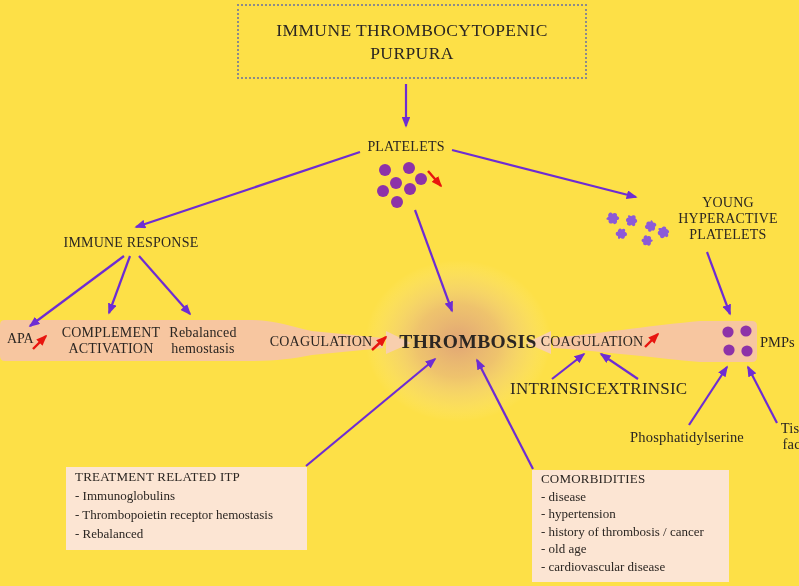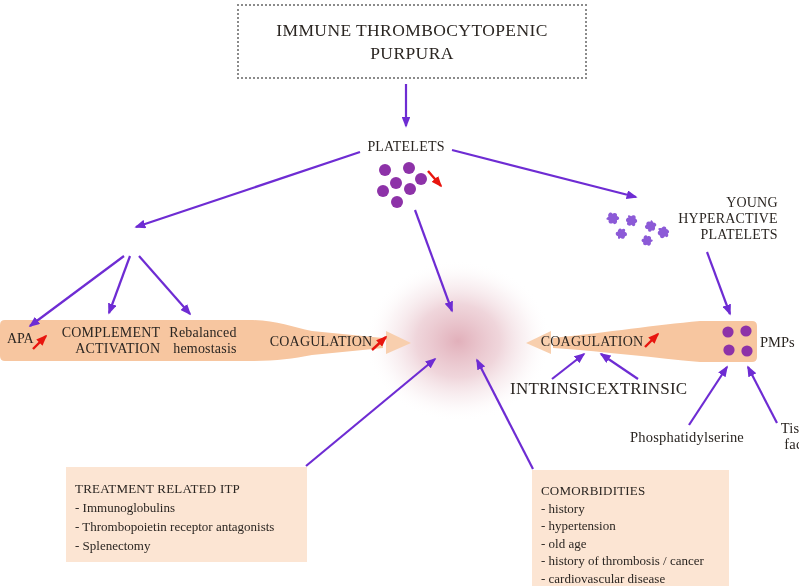--- a/index.html
+++ b/index.html
@@ -1,32 +1,32 @@
 <!DOCTYPE html>
 <html><head>
 <meta charset="utf-8">
 <style>
   html,body{margin:0;padding:0;background:#e9e9e9;}
   .canvas{
-    position:relative;width:799px;height:586px;background:#ffffff;
+    position:relative;width:799px;height:586px;background:#fde047;
     font-family:"Liberation Serif","DejaVu Serif",serif;color:#2b2622;overflow:hidden;
   }
   .canvas svg{position:absolute;left:0;top:0;}
   .lbl{position:absolute;transform:translate(-50%,-50%);white-space:nowrap;
-       font-size:14px;letter-spacing:.2px;text-align:right;line-height:16px;}
+       font-size:14px;letter-spacing:.2px;text-align:center;line-height:16px;}
   .lbl-left{position:absolute;white-space:nowrap;font-size:13.5px;}
   .title-box{
     position:absolute;left:237px;top:4px;width:350px;height:75px;
     border:2px dotted #8b8b8b;box-sizing:border-box;
     display:flex;flex-direction:column;justify-content:center;align-items:center;
     font-size:17.5px;line-height:23px;letter-spacing:.4px;text-align:center;
   }
   .thrombosis{font-weight:bold;font-size:19.5px;letter-spacing:.4px;}
   .note-box{
-    position:absolute;background:#fce5d3;padding:12px 8px 7px 9px;
+    position:absolute;background:#fce5d3;padding:0 8px 7px 9px;
     font-size:13px;line-height:19px;white-space:nowrap;
   }
   .note-box .bx-title{letter-spacing:.2px;}
   .box-treatment{left:66px;top:467px;width:241px;box-sizing:border-box;}
   .box-comorbidities{left:532px;top:470px;width:197px;box-sizing:border-box;line-height:17.5px;}
   .small{font-size:17px;}
   .mid{font-size:14.5px;}
 </style>
 </head>
 <body>
@@ -111,20 +111,21 @@
       <use href="#pblob" transform="translate(663,233) rotate(60) scale(0.97)"></use>
     </g>
   </svg>
 
   <div class="title-box">
     <div>IMMUNE THROMBOCYTOPENIC</div>
     <div>PURPURA</div>
   </div>
 
   <div class="lbl" style="left:406px;top:147px;">PLATELETS</div>
+  <div class="lbl" style="left:131px;top:243px;">IMMUNE RESPONSE</div>
 
   <div class="lbl" style="left:728px;top:219px;line-height:16px;">
     <div>YOUNG</div>
     <div>HYPERACTIVE</div>
     <div>PLATELETS</div>
   </div>
 
   <div class="lbl-left" style="left:7px;top:331px;font-size:14px;">APA</div>
 
   <div class="lbl" style="left:111px;top:341px;">
@@ -132,44 +133,45 @@
     <div>ACTIVATION</div>
   </div>
 
   <div class="lbl" style="left:203px;top:341px;">
     <div>Rebalanced</div>
     <div>hemostasis</div>
   </div>
 
   <div class="lbl" style="left:321px;top:342px;">COAGULATION</div>
 
+  <div class="lbl thrombosis" style="left:468px;top:342px;">THROMBOSIS</div>
 
   <div class="lbl" style="left:592px;top:342px;">COAGULATION</div>
 
   <div class="lbl small" style="left:553px;top:389px;">INTRINSIC</div>
   <div class="lbl small" style="left:642px;top:389px;">EXTRINSIC</div>
 
   <div class="lbl-left mid" style="left:760px;top:334px;">PMPs</div>
 
   <div class="lbl mid" style="left:687px;top:437px;">Phosphatidylserine</div>
 
   <div class="lbl mid" style="left:800px;top:436px;">
     <div>Tissue</div>
     <div>factor</div>
   </div>
 
   <div class="note-box box-treatment">
     <div class="bx-title">TREATMENT RELATED ITP</div>
     <div>- Immunoglobulins</div>
-    <div>- Thrombopoietin receptor antagonists</div>
-    <div>- Splenectomy</div>
+    <div>- Thrombopoietin receptor hemostasis</div>
+    <div>- Rebalanced</div>
   </div>
 
   <div class="note-box box-comorbidities">
     <div class="bx-title">COMORBIDITIES</div>
-    <div>- history</div>
+    <div>- disease</div>
     <div>- hypertension</div>
+    <div>- history of thrombosis / cancer</div>
     <div>- old age</div>
-    <div>- history of thrombosis / cancer</div>
     <div>- cardiovascular disease</div>
   </div>
 
 </div>
 
 </body></html>

